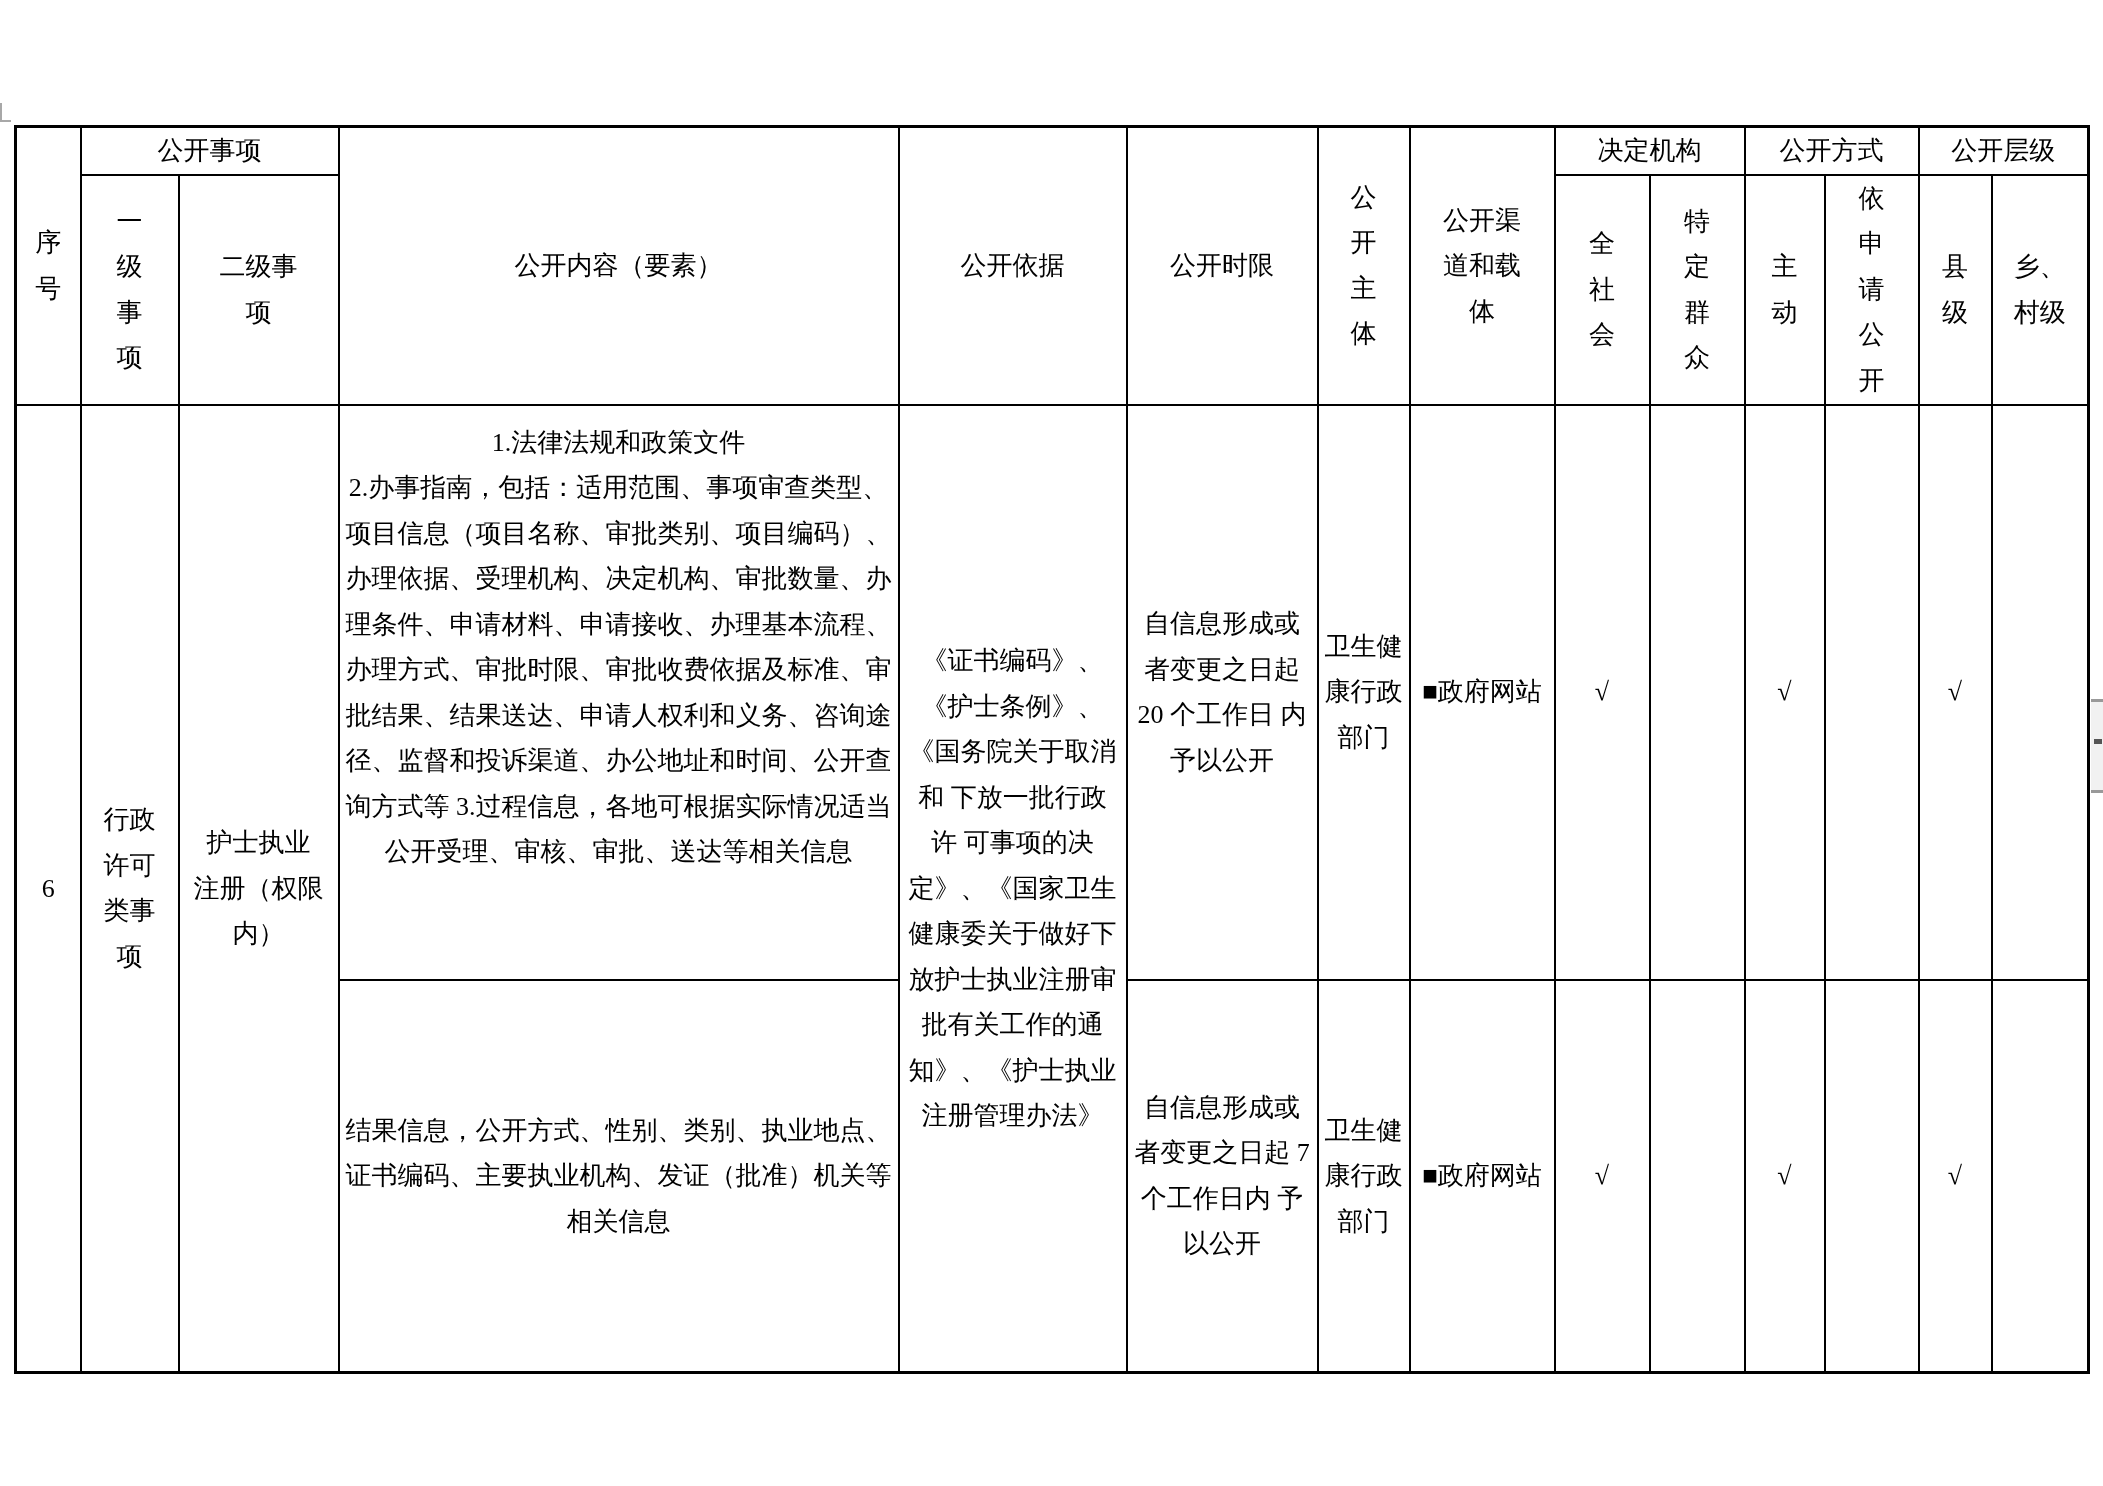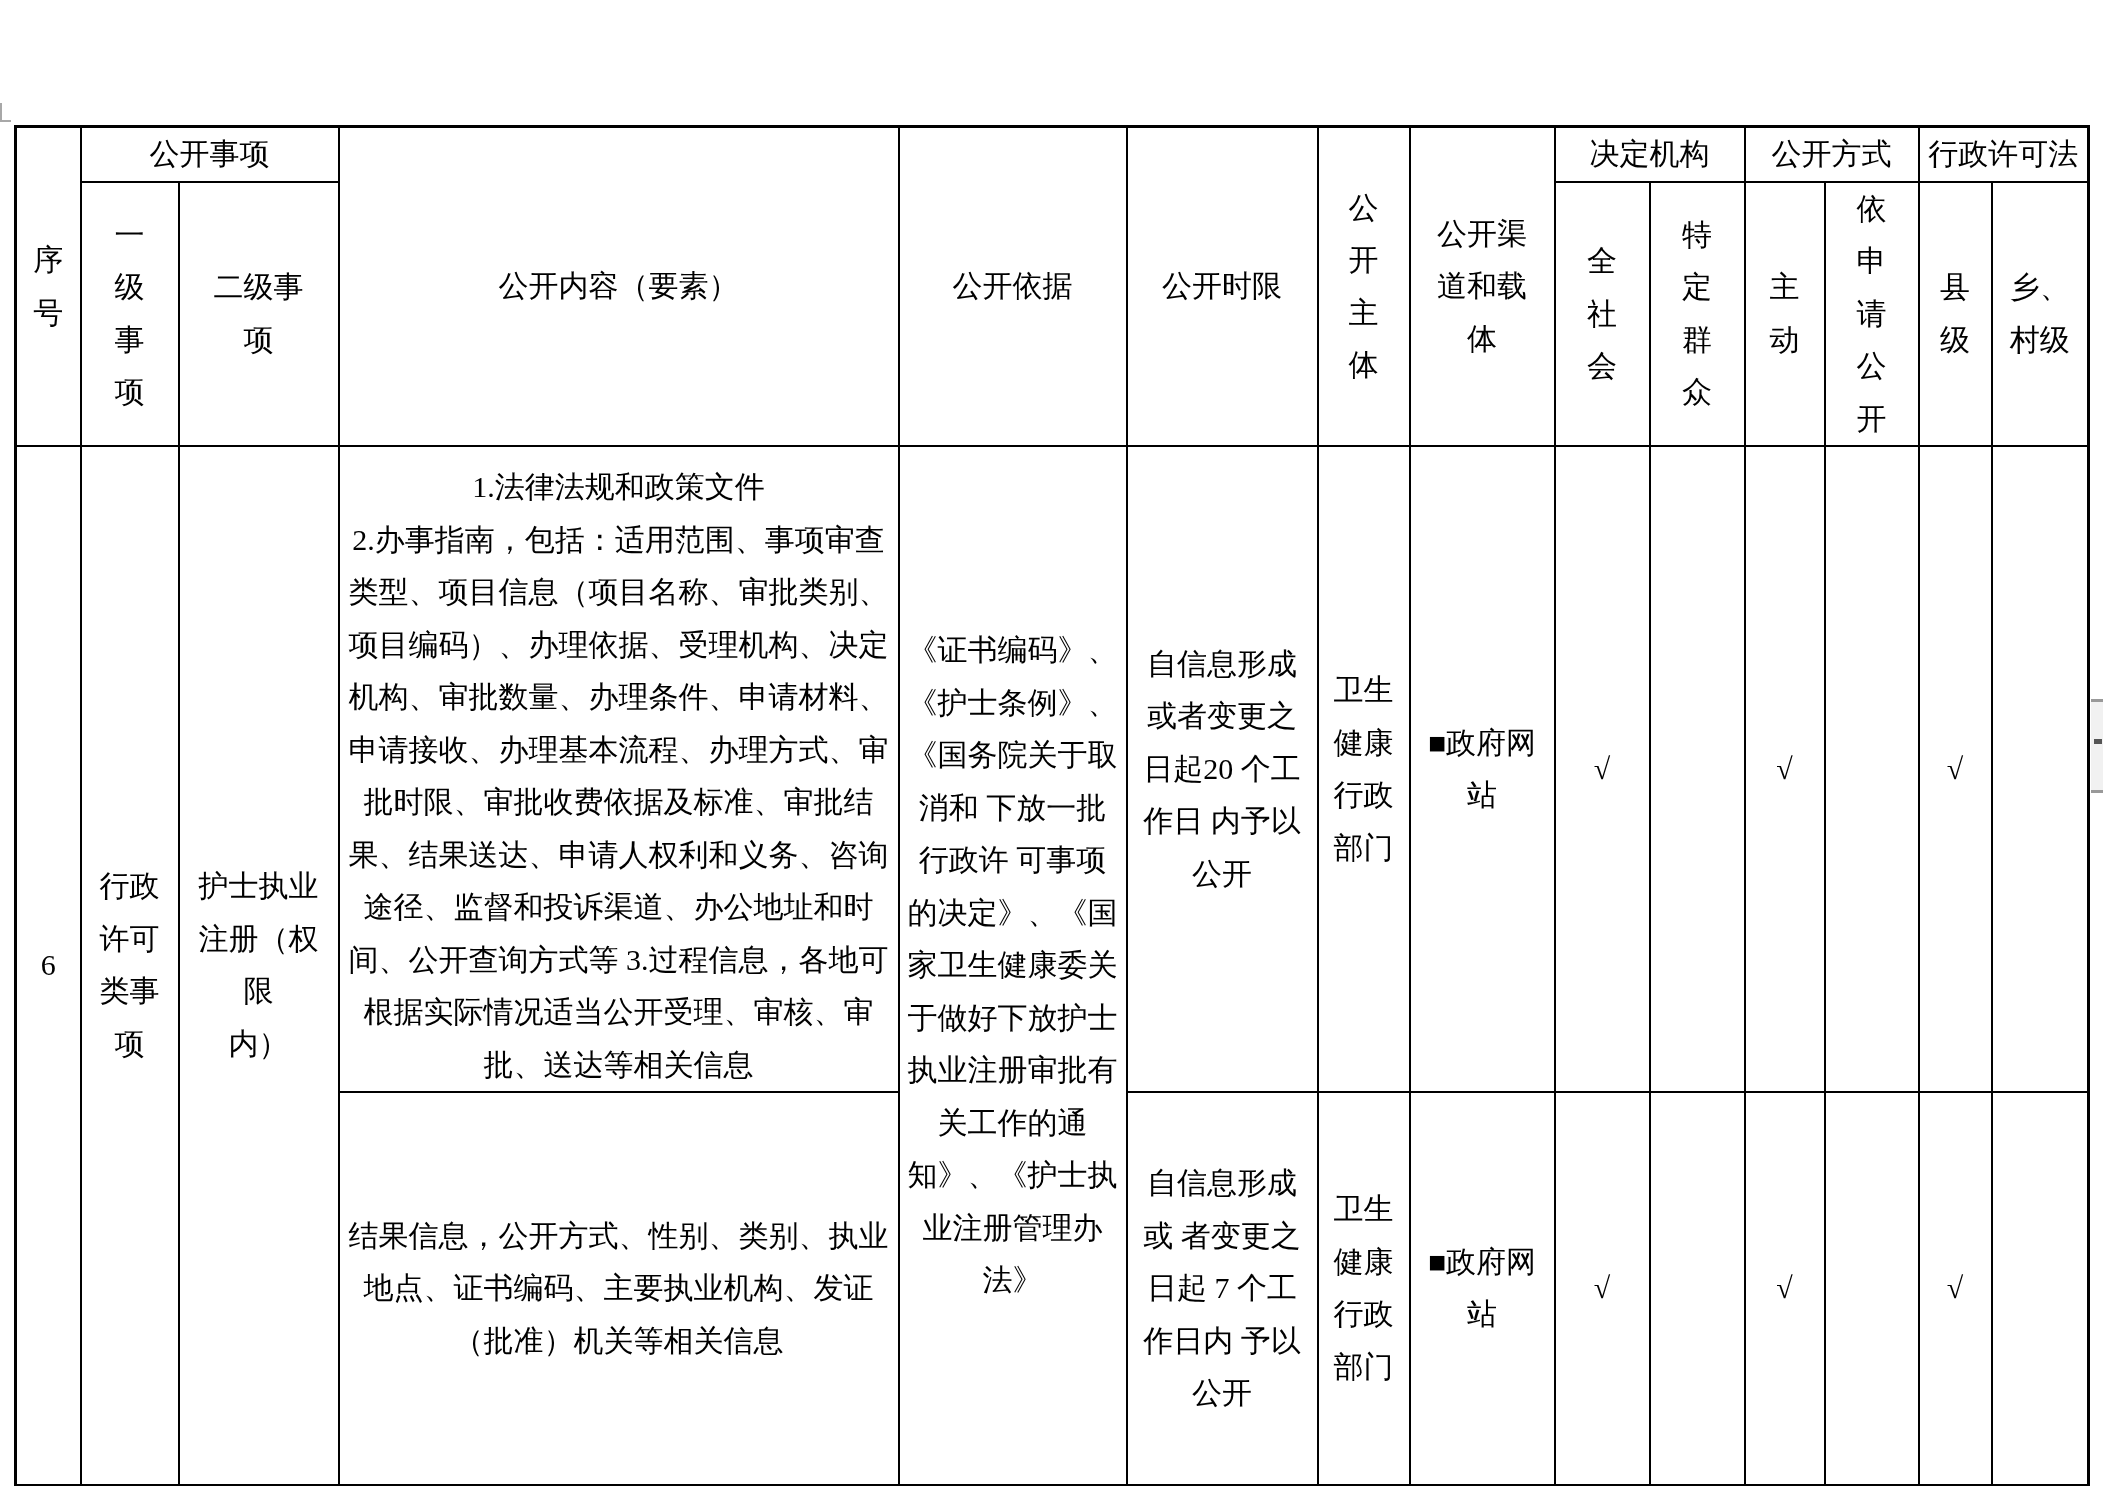--- a/index.html
+++ b/index.html
@@ -17,21 +17,21 @@
     table-layout:fixed;
     width:2073px;
     border:3px solid #000;
   }
   table.doc td{
     border:2px solid #000;
     padding:0 6px;
     text-align:center;
     vertical-align:middle;
     white-space:pre-line;
-    font-size:30px;
+    font-size:26px;
     line-height:1.75;
     overflow:hidden;
   }
   td.hdr{font-size:27px;line-height:1.6;}
   td.group-hdr{font-size:28px;line-height:1.3;}
   td.thickL{border-left-width:3px;}
   td.content{
     text-align:left;
     padding:0 12px;
     line-height:1.85;
@@ -112,21 +112,21 @@
         <td class="hdr" rowspan="2">公开时限</td>
         <td class="hdr" rowspan="2">公
 开
 主
 体</td>
         <td class="hdr" rowspan="2">公开渠
 道和载
 体</td>
         <td class="group-hdr thickL" colspan="2">决定机构</td>
         <td class="group-hdr thickL" colspan="2">公开方式</td>
-        <td class="group-hdr thickL" colspan="2">行政许可法</td>
+        <td class="group-hdr thickL" colspan="2">公开层级</td>
       </tr>
 
       <tr style="height:230px">
         <td class="hdr">一
 级
 事
 项</td>
         <td class="hdr">二级事
 项</td>
         <td class="hdr thickL">全

